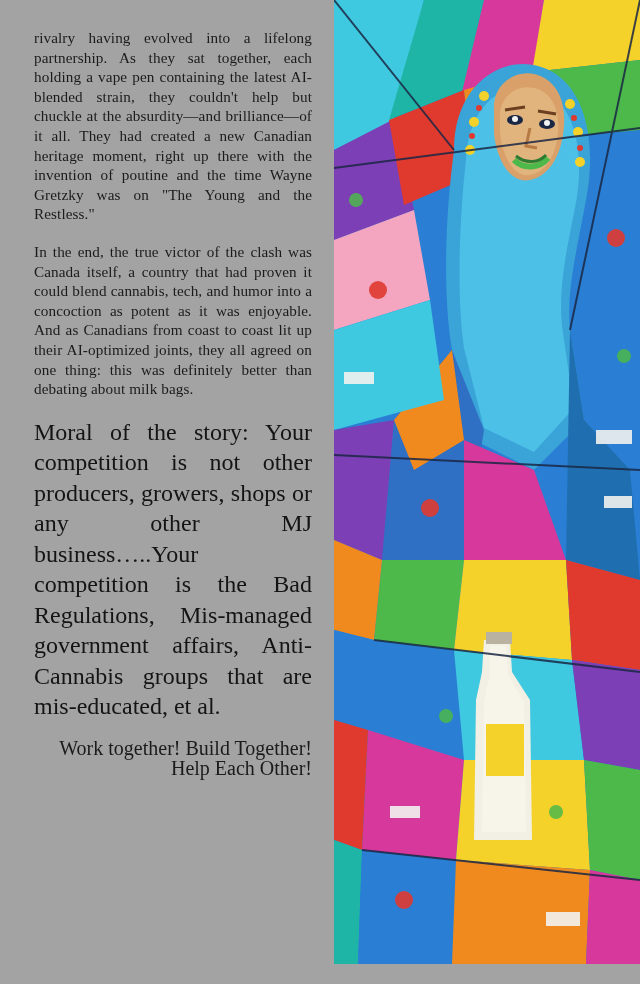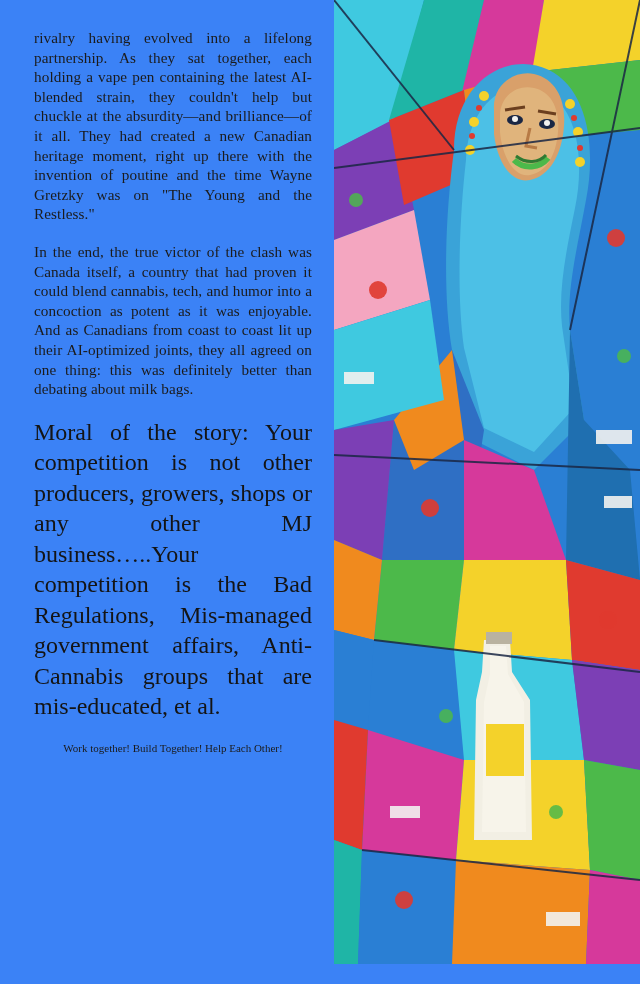--- a/index.html
+++ b/index.html
@@ -10,21 +10,21 @@
   body {
     width: 640px;
     height: 984px;
     overflow: hidden;
     font-family: "Liberation Serif", serif;
   }
   .page {
     position: relative;
     width: 640px;
     height: 984px;
-    background: #3b82f6;
+    background: #a3a3a3;
   }
   
   .text-col {
     position: absolute;
     left: 34px;
     top: 28px;
     width: 278px;
     height: 930px;
   }
   .body-par {
@@ -41,24 +41,24 @@
     font-family: "Liberation Serif", serif;
     font-size: 24px;
     line-height: 30.5px;
     color: #141414;
     text-align: justify;
     text-justify: inter-word;
     margin: 14px 0 16px 0;
   }
   .closing {
     font-family: "Liberation Serif", serif;
-    font-size: 11px;
+    font-size: 20px;
     line-height: 20px;
     color: #1b1b1b;
-    text-align: center;
+    text-align: right;
     margin: 6px 0 0 0;
   }
   
   .art-col {
     position: absolute;
     left: 334px;
     top: 0px;
     width: 306px;
     height: 964px;
     overflow: hidden;

